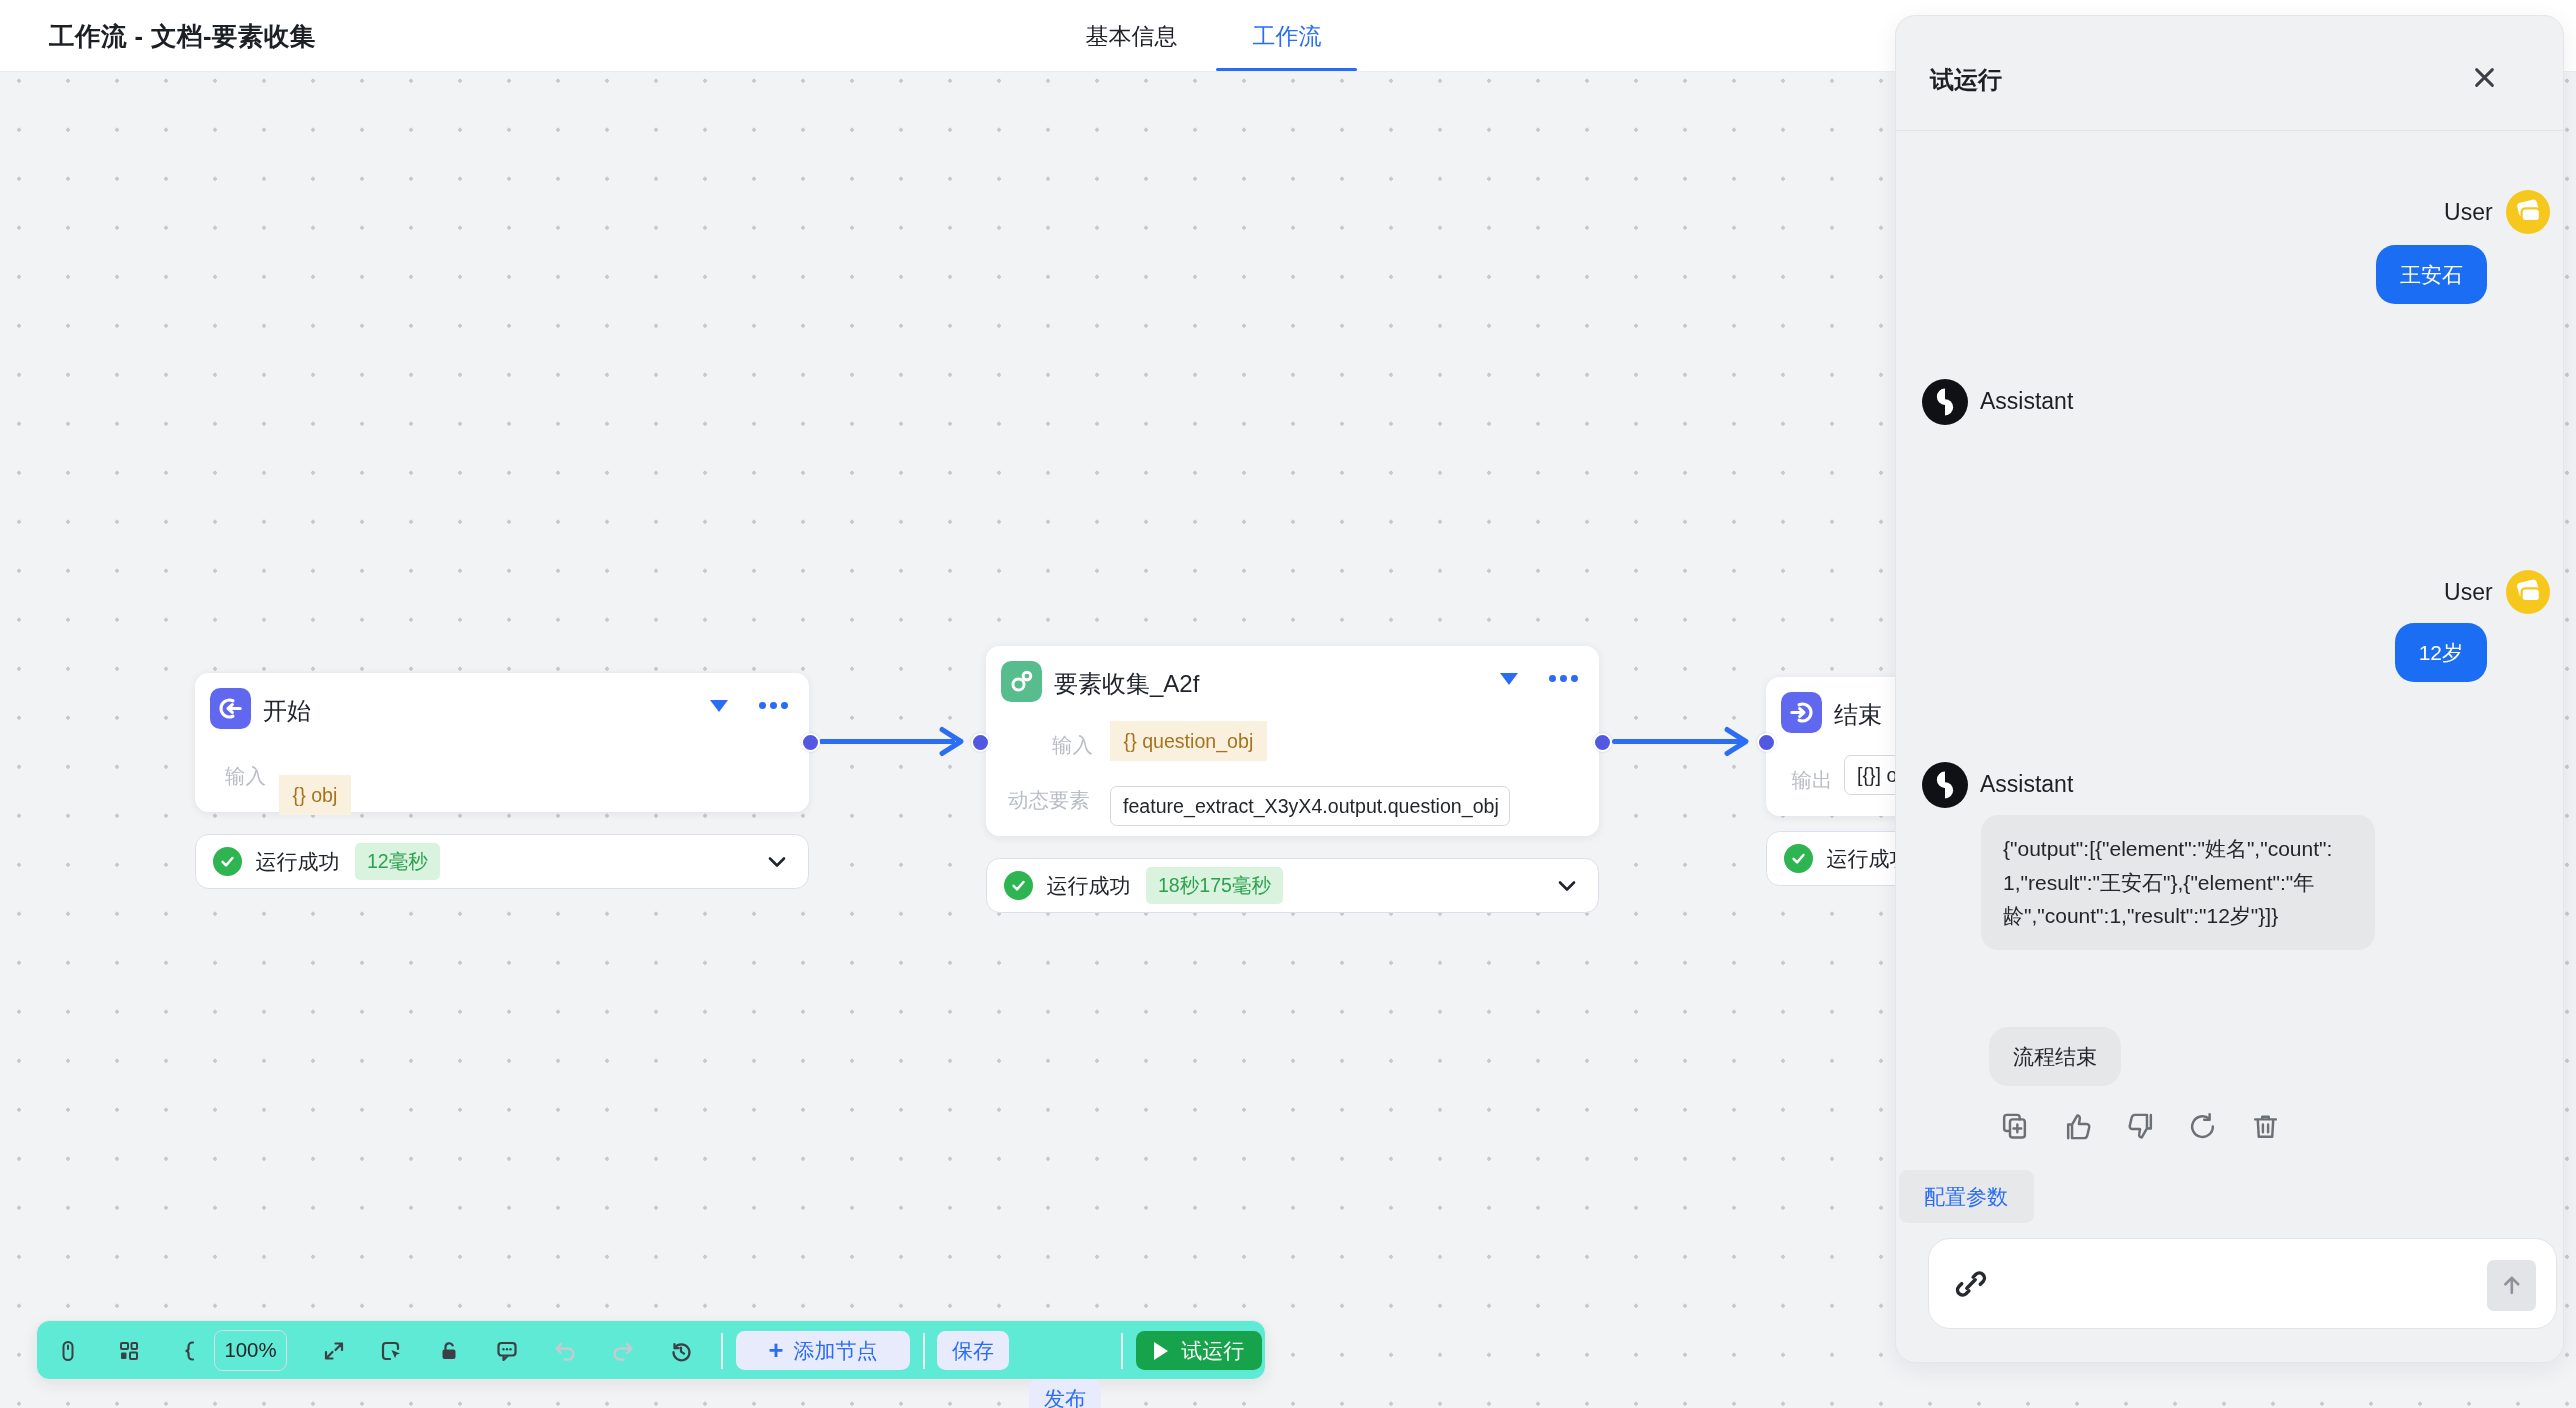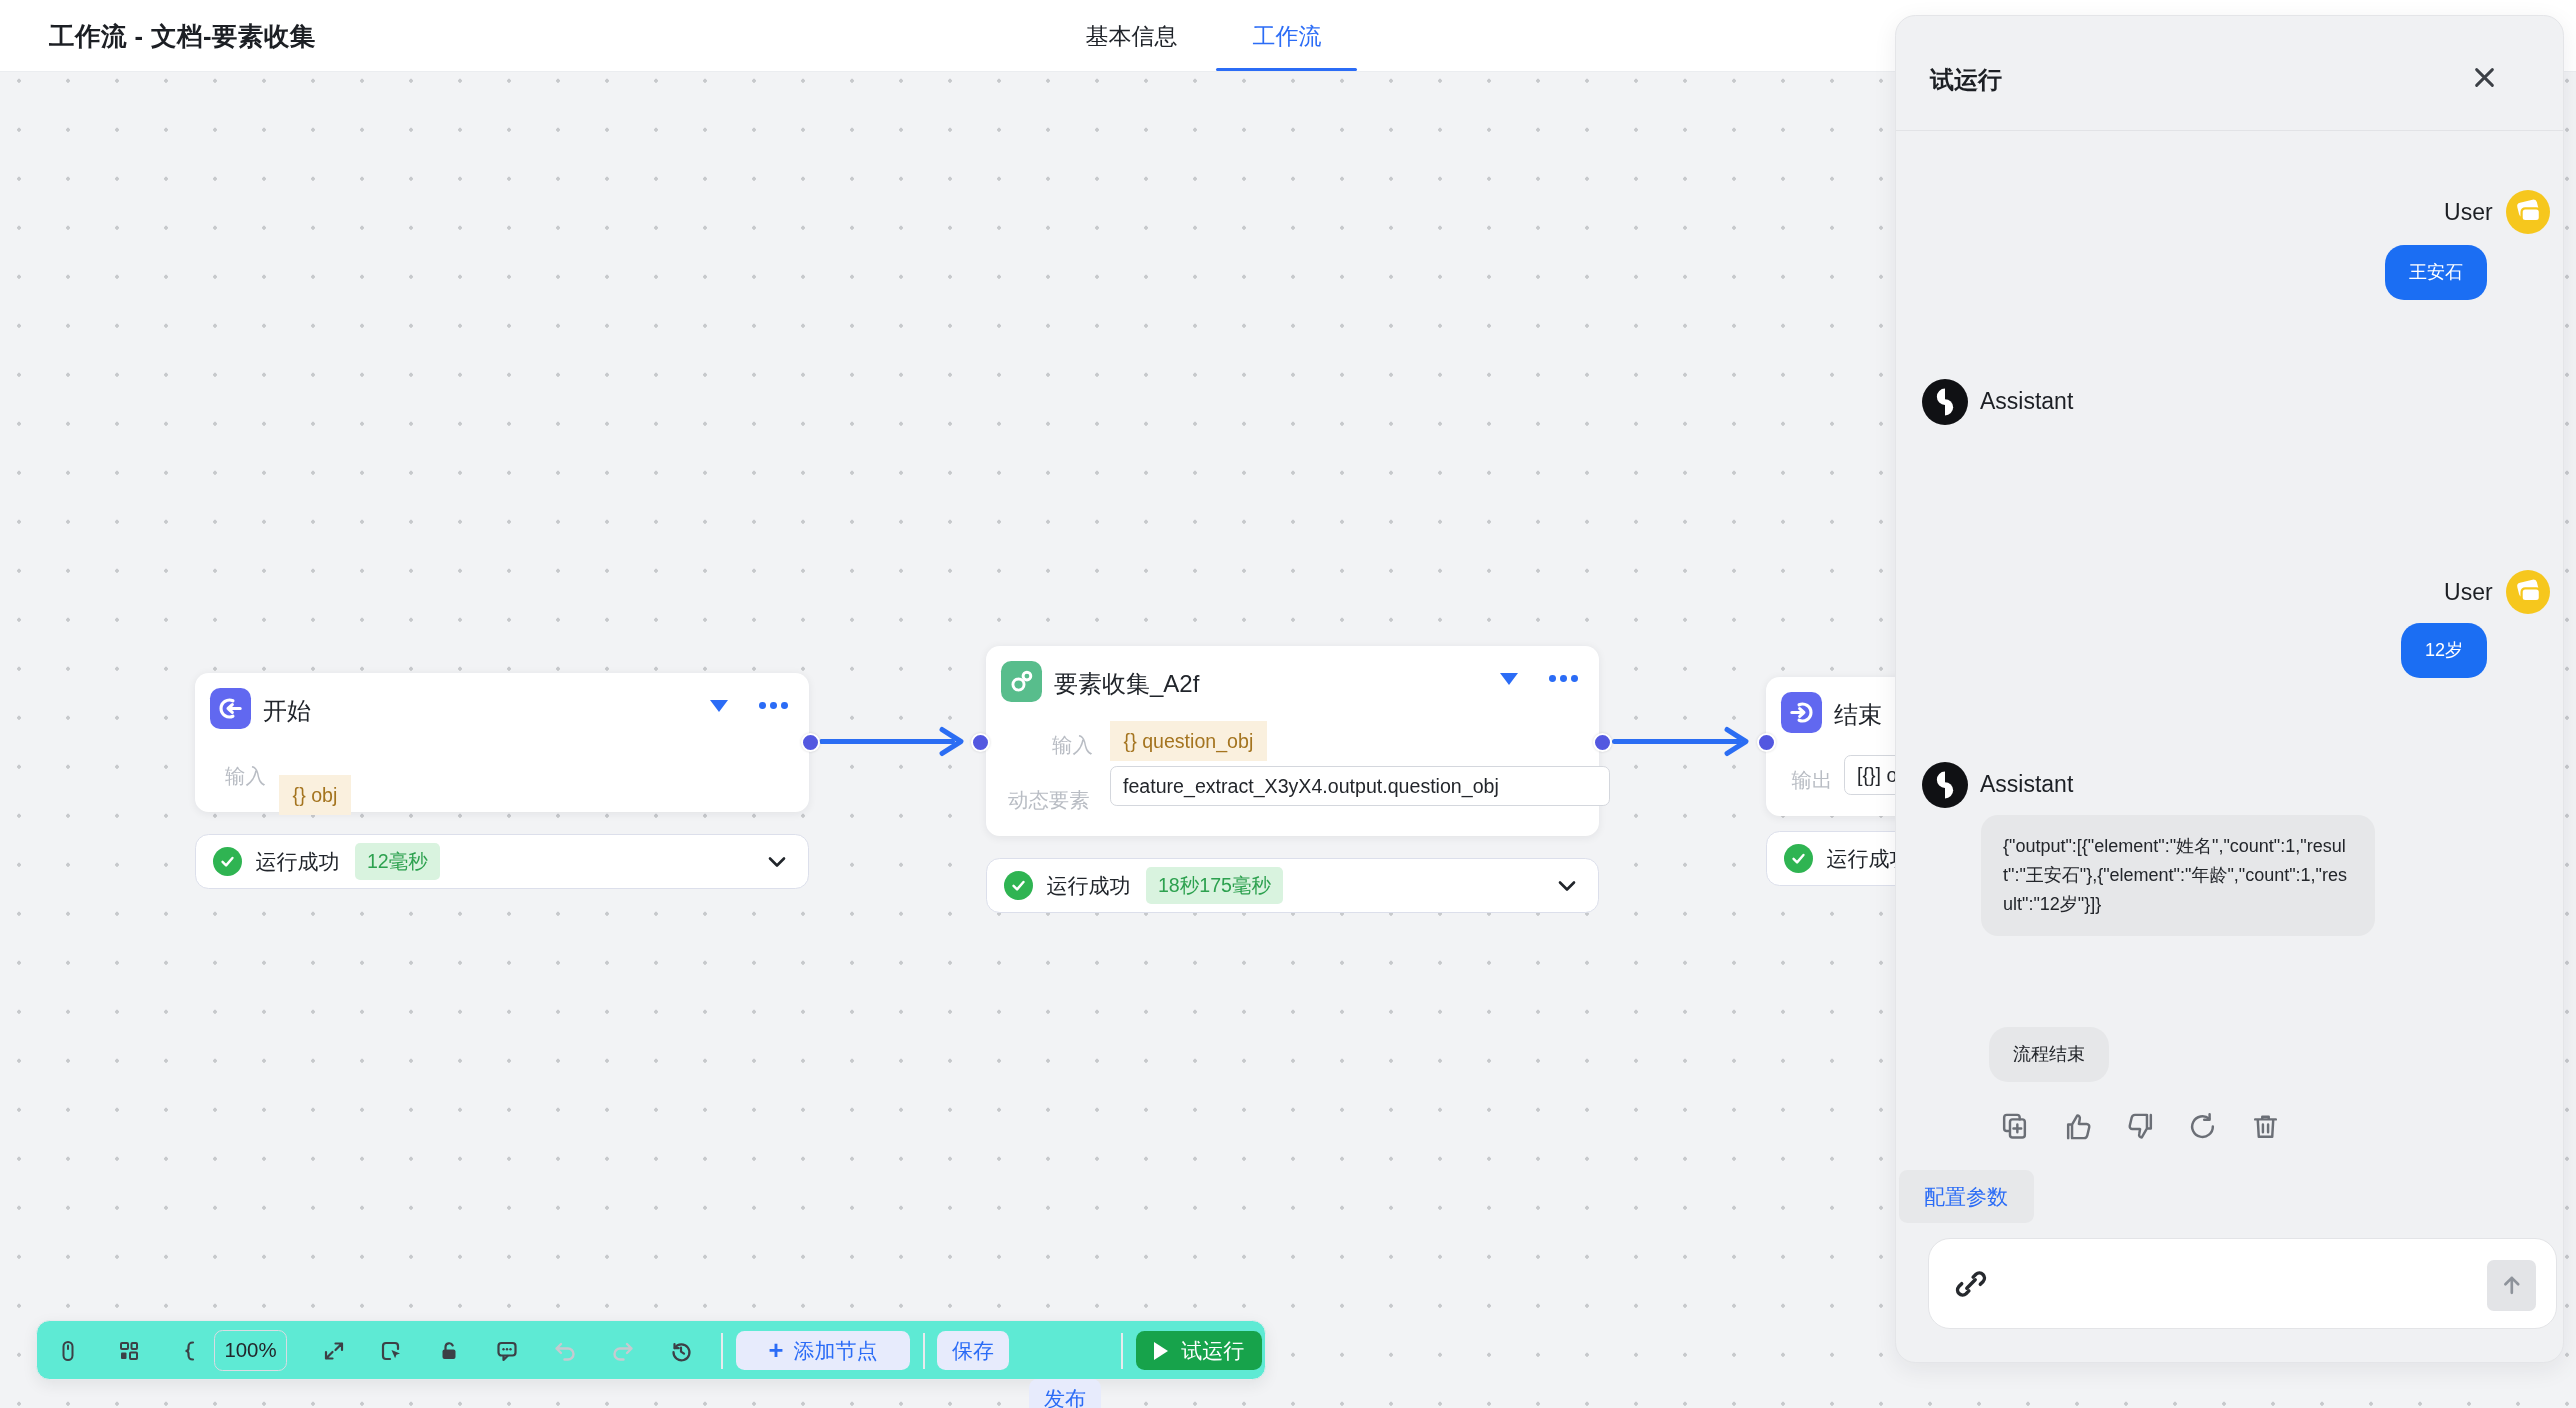--- a/index.html
+++ b/index.html
@@ -83,21 +83,21 @@
     position:absolute; left:1895px; top:15.3px; width:669px; height:1348px;
     background:#f0f1f3; border:0.9px solid #e4e5e8; border-radius:20.4px;
     box-shadow:0 6.8px 24px rgba(31,35,41,.07); z-index:5; overflow:hidden;
   }
   .panel-title{ position:absolute; left:34px; top:48px; font-size:24px; font-weight:700; color:#1c1f24;}
   .panel-close{ position:absolute; right:65px; top:48px; width:27px; height:27px; cursor:pointer;}
   .panel-divider{ position:absolute; left:0; top:114px; width:100%; height:0.9px; background:#e2e3e6;}
   .role-row{ position:absolute; display:flex; align-items:center; gap:13.6px;}
   .role-label{ font-size:23px; font-weight:500; color:#1c1f24;}
   .avatar{ width:44px; height:44px; border-radius:50%; flex:none;}
-  .bubble{ position:absolute; font-size:18px; line-height:1.6; border-radius:19px; padding:12.8px 24px;}
+  .bubble{ position:absolute; font-size:21px; line-height:1.6; border-radius:19px; padding:12.8px 24px;}
   .bubble.user{ background:#1b6ef3; color:#fff;}
   .bubble.bot{ background:#e6e7e9; color:#23262b;}
   .bubble.json{ width:394px; word-break:break-all; border-radius:17px; padding:17px 22px;}
   .action-icon{ position:absolute; width:31px; height:31px; cursor:pointer;}
   .config-chip{ position:absolute; left:2.6px; top:1154px; width:135px; height:53px; background:#e7e8ea;
     border-radius:8.5px; color:#2b6cf6; font-size:21px; font-weight:500;
     display:flex; align-items:center; justify-content:center; cursor:pointer;}
   .input-wrap{ position:absolute; left:32px; top:1222px; width:629px; height:91px; background:#fff;
     border:0.9px solid #e3e4e7; border-radius:22px;}
   .chain{ position:absolute; left:24px; top:27px; width:36px; height:36px; cursor:pointer;}
@@ -174,21 +174,21 @@
       <div class="node-title">要素收集_A2f</div>
       <div class="node-caret"></div>
       <div class="node-dots">
           <i></i>
           <i></i>
           <i></i>
         </div>
       <div class="field-label" style="left:66px; top:85px; width:41px;">输入</div>
       <div class="tag" style="left:124px; top:75px;">{} question_obj</div>
       <div class="field-label" style="left:22px; top:140px; width:85px;">动态要素</div>
-      <div class="value-box" style="left:124px; top:120px; width:500px;">feature_extract_X3yX4.output.question_obj</div>
+      <div class="value-box" style="left:124px; top:140px; width:400px;">feature_extract_X3yX4.output.question_obj</div>
     </div>
 
     <div class="status-bar" style="left:986px; top:786px; width:613px;">
       <div class="status-check">
         <svg width="17" height="17" viewBox="0 0 24 24">
             <polyline points="5,12.5 10,17.5 19,7" fill="none" stroke="#fff" stroke-width="3.4" stroke-linecap="round" stroke-linejoin="round"></polyline>
           </svg>
       </div>
       <div class="status-text">运行成功</div>
       <div class="status-badge">18秒175毫秒</div>

